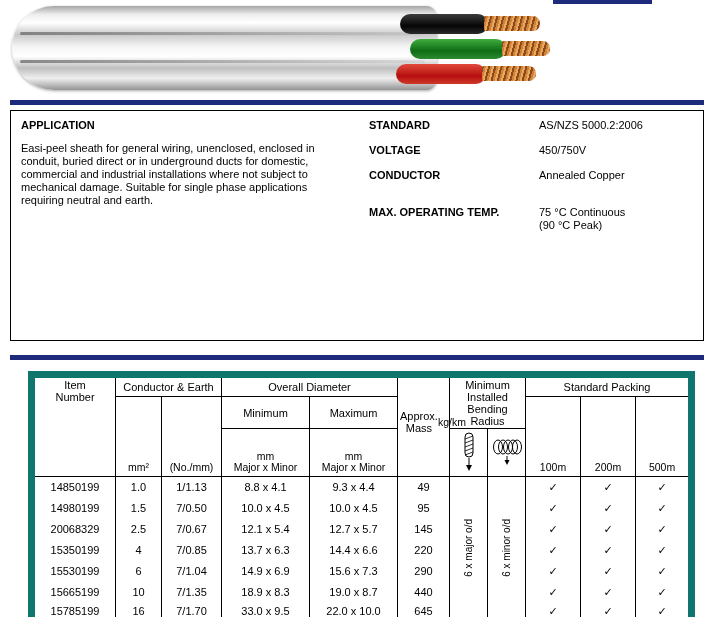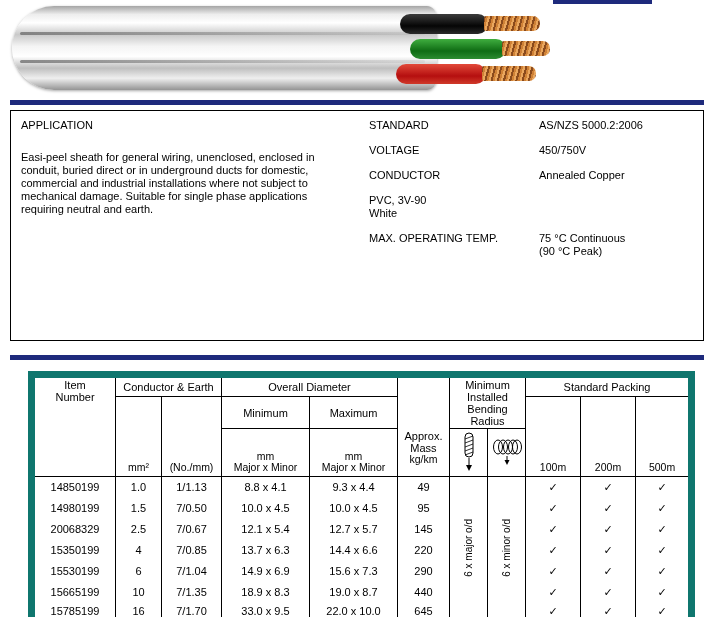--- a/index.html
+++ b/index.html
@@ -26,39 +26,39 @@
   .accent-line{position:absolute;left:553px;top:0;width:99px;height:4px;background:#1e2a7c}
 
   .navy-bar{position:absolute;left:10px;width:694px;height:5px;background:#1e2a7c}
   #bar1{top:100px}
   #bar2{top:355px}
 
   
   .info-box{position:absolute;left:10px;top:110px;width:694px;height:231px;border:1px solid #000;
     display:flex;box-sizing:border-box}
   .app-col{width:352px;padding:8px 10px;box-sizing:border-box}
-  .app-heading{font-weight:normal;margin-bottom:20px}
+  .app-heading{font-weight:bold;margin-bottom:11px}
   .app-body{width:330px;line-height:13px}
   .spec-col{flex:1;padding:8px 4px 0 6px}
   .spec-row{display:flex;margin-bottom:12px}
-  .spec-label{width:170px;font-weight:normal;line-height:13px}
+  .spec-label{width:170px;font-weight:bold;line-height:13px}
   .spec-value{flex:1;line-height:13px;white-space:pre-line}
 
   
   .tbl-wrap{position:absolute;left:28px;top:371px}
   table{border-collapse:collapse;table-layout:fixed;width:660px;font-size:11px;border:7px solid #0f766e}
   th,td{border:1px solid #000;font-weight:normal;text-align:center;padding:1px 2px;box-sizing:border-box}
   th{vertical-align:middle;line-height:12px}
   thead tr:nth-child(1) th{height:22px}
   thead tr:nth-child(2) th{height:20px}
   thead tr:nth-child(3) th{height:48px}
   .ml{white-space:pre-line}
   .vtop{vertical-align:top}
   .vbot{vertical-align:bottom;padding-bottom:3px}
-  .vfill{height:86px;display:flex;flex-direction:column;justify-content:flex-end;align-items:center}
+  .vfill{height:86px;display:flex;flex-direction:row;justify-content:flex-start;align-items:center}
   .units{font-size:10.5px;line-height:11px}
   tbody td{border-top:none;border-bottom:none;height:21px}
   tbody tr:last-child td{border-bottom:1px solid #000}
   .rotcell{border-bottom:1px solid #000}
   .rot{writing-mode:vertical-rl;transform:rotate(180deg);font-size:10px;display:inline-block;line-height:11px}
   .icon-cell{vertical-align:middle;padding:2px 0}
 </style>
 </head>
 <body>
 
@@ -90,22 +90,20 @@
     </div>
     <div class="spec-row">
       <div class="spec-label">VOLTAGE</div>
       <div class="spec-value">450/750V</div>
     </div>
     <div class="spec-row">
       <div class="spec-label">CONDUCTOR</div>
       <div class="spec-value">Annealed Copper</div>
     </div>
     <div class="spec-row">
-      <div class="spec-value">PVC, 3V-90
-White</div>
     </div>
     <div class="spec-row">
       <div class="spec-label">MAX. OPERATING TEMP.</div>
       <div class="spec-value">75 °C Continuous
 (90 °C Peak)</div>
     </div>
   </div>
 </div>
 
 <div class="navy-bar" id="bar2"></div>

